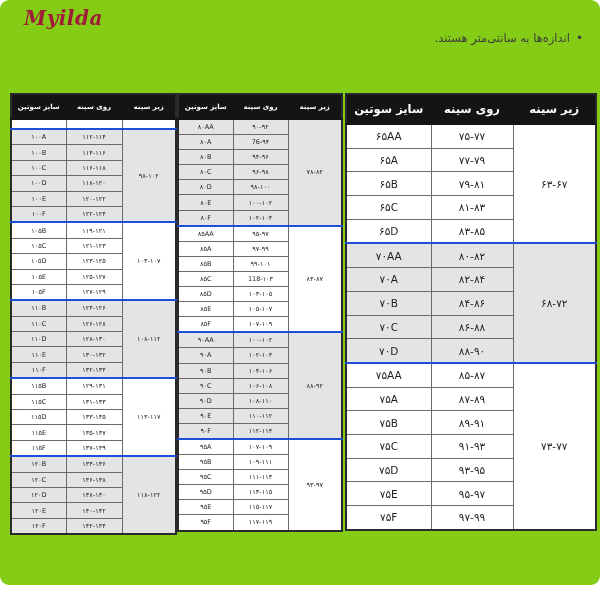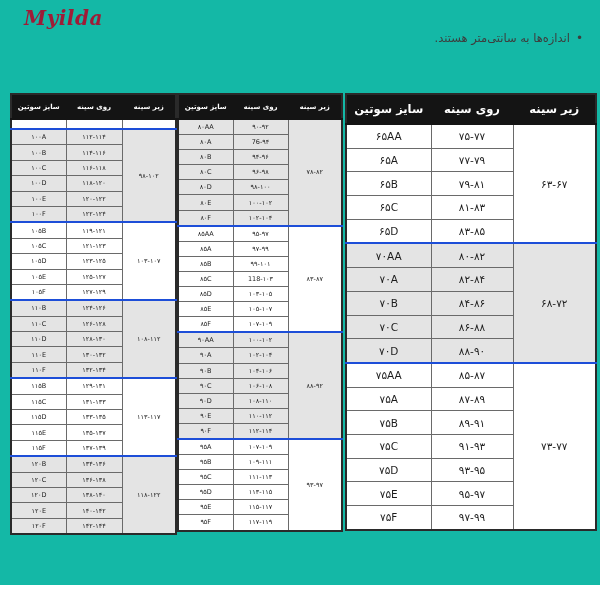--- a/index.html
+++ b/index.html
@@ -1,20 +1,20 @@
 <!DOCTYPE html>
 <html lang="fa"><head>
 <meta charset="utf-8">
 <style>
   html,body { margin:0; padding:0; }
   body {
     width:600px; height:600px; background:#ffffff;
     font-family:"DejaVu Sans", sans-serif;
   }
-  .page { position:relative; width:600px; height:585px; overflow:hidden; background:#14b8a6; }
+  .page { position:relative; width:600px; height:585px; overflow:hidden; background:#84cc16;border-radius:9px; }
 
   .logo {
     position:absolute; left:24px; top:6px;
     font-family:"DejaVu Serif", serif; font-style:italic; font-weight:700;
     font-size:20px; color:#9e1c37; letter-spacing:0.5px;
   }
 
   .notes {
     position:absolute; top:32px; right:17px;
     direction:rtl; text-align:left;

